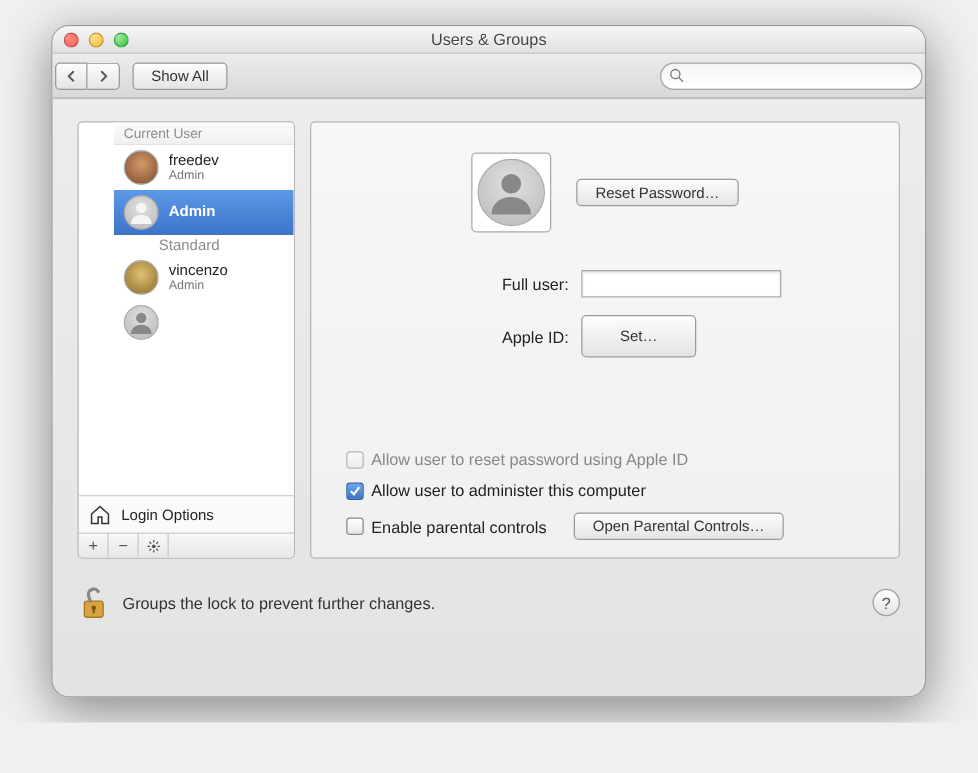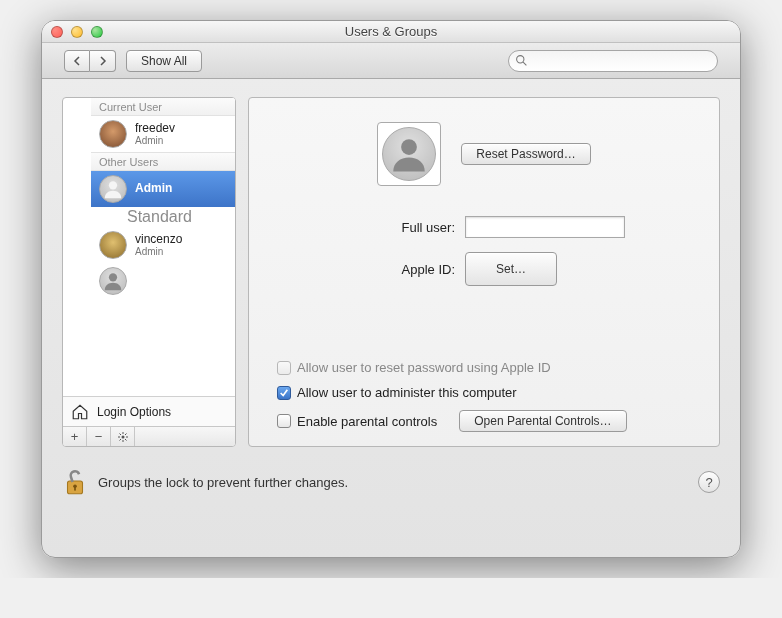--- a/index.html
+++ b/index.html
@@ -16,21 +16,21 @@
   }
   .traffic { display: flex; gap: 8px; padding-left: 9px; }
   .light { width: 12px; height: 12px; border-radius: 50%; border: 1px solid rgba(0,0,0,.25); }
   .red { background: radial-gradient(circle at 30% 30%, #ff8b82, #ff5f57); }
   .yellow { background: radial-gradient(circle at 30% 30%, #ffe08b, #febc2e); }
   .green { background: radial-gradient(circle at 30% 30%, #a8e5a0, #28c840); }
   .titletext { position: absolute; left: 0; right: 0; text-align: center; font-size: 13px; color: #444; text-shadow: 0 1px 0 #fff; pointer-events:none; }
   .toolbar {
     height: 36px; background: linear-gradient(#ececec,#d8d8d8);
     border-bottom: 1px solid #a9a9a9; display: flex; align-items: center;
-    padding: 0 22px; gap: 10px;
+    padding: 0 2px; gap: 10px;
   }
   .segctl { display: flex; }
   .navbtn {
     width: 26px; height: 22px; background: linear-gradient(#fdfdfd,#e4e4e4);
     border: 1px solid #9a9a9a; display:flex; align-items:center; justify-content:center;
     font-size: 12px; color: #555; cursor:pointer;
   }
   .navbtn.left { border-radius: 4px 0 0 4px; }
   .navbtn.right { border-radius: 0 4px 4px 0; border-left: none; }
   .aquabtn {
@@ -158,37 +158,36 @@
         <div class="userlist">
           <div class="sectionhdr">Current User</div>
           <div class="userrow">
             <div class="avatar-img" style="background:radial-gradient(circle at 50% 40%, #d49a6a, #7a4b2e);"></div>
             <div>
               <div class="name">freedev</div>
               <div class="sub">Admin</div>
             </div>
           </div>
 
-          <div class="sectionhdr">Other Users</div>
 
           <div class="userrow sel">
             <div class="silh">
               <svg viewBox="0 0 24 24">
                   <circle cx="12" cy="8" r="4.5" fill="#f5f5f5"></circle>
                   <path d="M3 22c0-5 4-8 9-8s9 3 9 8" fill="#f5f5f5"></path>
                 </svg>
             </div>
             <div>
               <div class="name">Admin</div>
             </div>
           </div>
 
           <div class="userrow" style="padding-top:2px;padding-bottom:2px;gap:0">
             <div style="width:28px;flex-shrink:0"></div>
-            <div class="sub" style="font-size:16px;color:#8c8c8c">Standard</div>
+            <div class="sub" style="font-size:12px;color:#8c8c8c">Standard</div>
           </div>
 
           <div class="userrow">
             <div class="avatar-img" style="background:radial-gradient(circle at 50% 40%, #e0c070, #8a6a2a);"></div>
             <div>
               <div class="name">vincenzo</div>
               <div class="sub">Admin</div>
             </div>
           </div>
 

